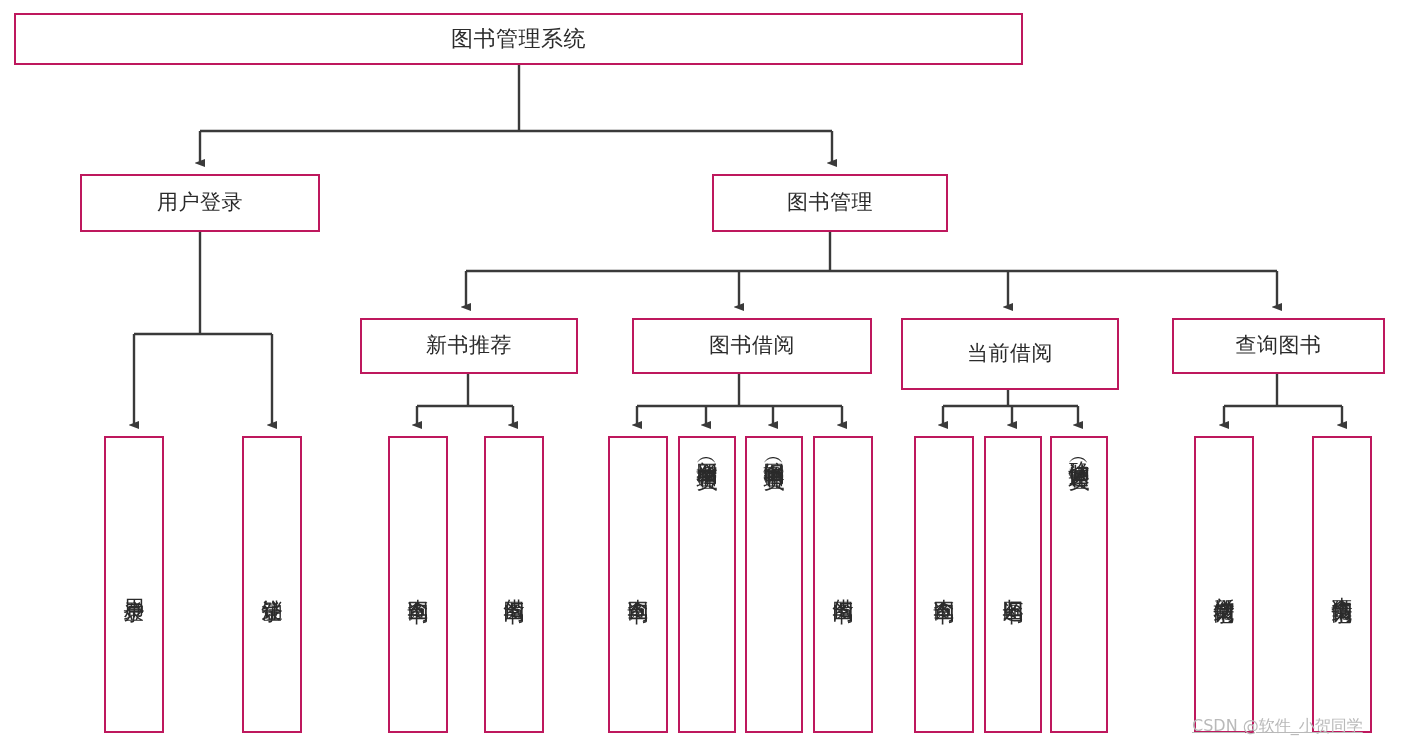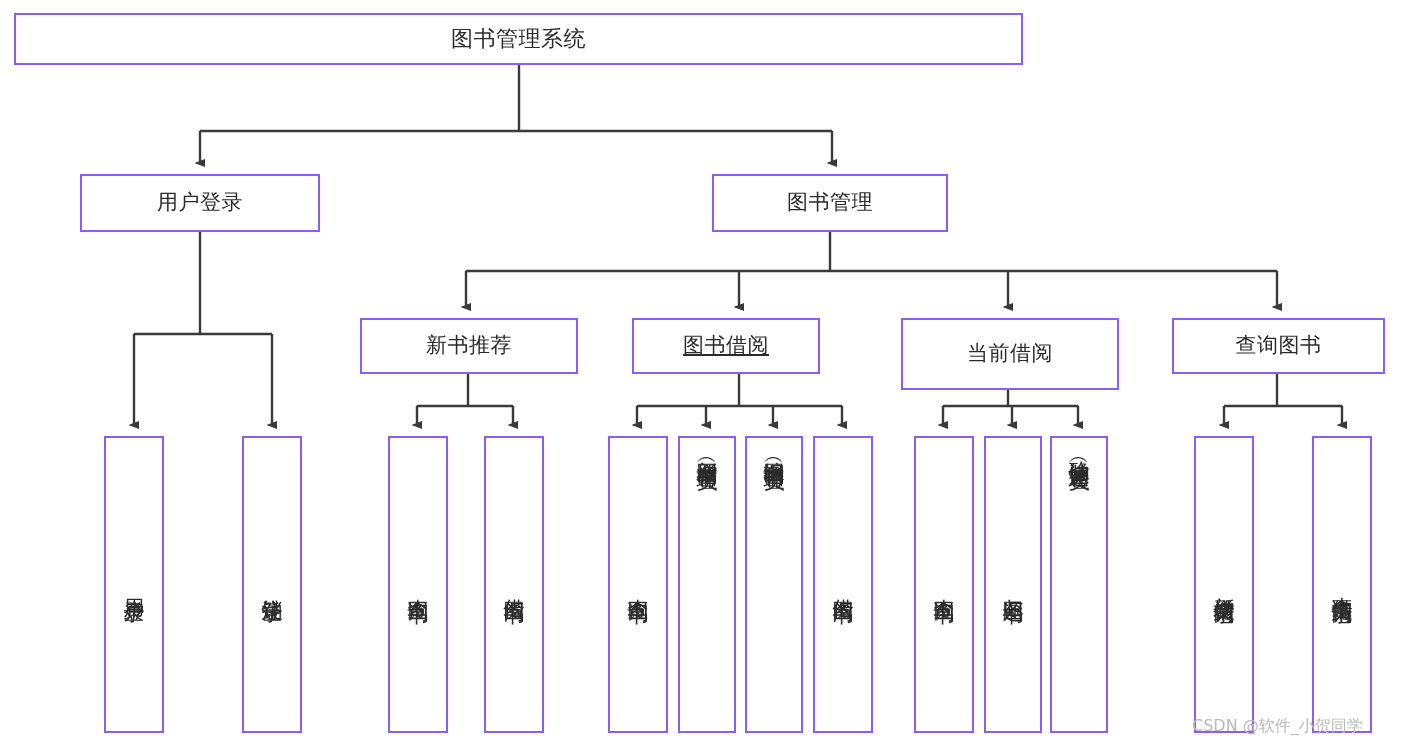--- a/index.html
+++ b/index.html
@@ -23,21 +23,21 @@
     left: 0;
     top: 0;
     width: 1405px;
     height: 747px;
     pointer-events: none;
   }
   .node {
     position: absolute;
     box-sizing: border-box;
     background: #ffffff;
-    border: 2px solid #8b5cf6;
+    border: 2px solid #be185d;
     display: flex;
     align-items: center;
     justify-content: center;
     color: #2b2b2b;
   }
   .node .label {
     display: block;
     text-align: center;
     line-height: 1.12;
   }
@@ -65,20 +65,21 @@
   .node.vert.mid {
     align-items: center;
     padding-top: 0;
   }
   .watermark {
     position: absolute;
     font-size: 16px;
     color: #b9b9b9;
     white-space: nowrap;
     user-select: none;
+    text-decoration: underline;
   }
 </style>
 </head>
 <body>
 
 <div id="canvas">
 
   <svg class="edges" viewBox="0 0 1405 747" xmlns="http://www.w3.org/2000/svg">
     <defs>
       <marker id="arrow" markerWidth="10" markerHeight="10" refX="5" refY="5" orient="auto" markerUnits="userSpaceOnUse">
@@ -136,21 +137,21 @@
   <div class="node horiz" style="left:80px; top:174px; width:240px; height:58px;">
     <span class="label">用户登录</span>
   </div>
   <div class="node horiz" style="left:360px; top:318px; width:218px; height:56px;">
     <span class="label">新书推荐</span>
   </div>
 
   <div class="node horiz" style="left:712px; top:174px; width:236px; height:58px;">
     <span class="label">图书管理</span>
   </div>
-  <div class="node horiz" style="left:632px; top:318px; width:188px; height:56px;text-decoration:underline;">
+  <div class="node horiz" style="left:632px; top:318px; width:240px; height:56px;">
     <span class="label">图书借阅</span>
   </div>
   <div class="node horiz" style="left:901px; top:318px; width:218px; height:72px;">
     <span class="label">当前借阅</span>
   </div>
   <div class="node horiz" style="left:1172px; top:318px; width:213px; height:56px;">
     <span class="label">查询图书</span>
   </div>
 
   <div class="node vert mid" style="left:104px; top:436px; width:60px; height:297px;">

